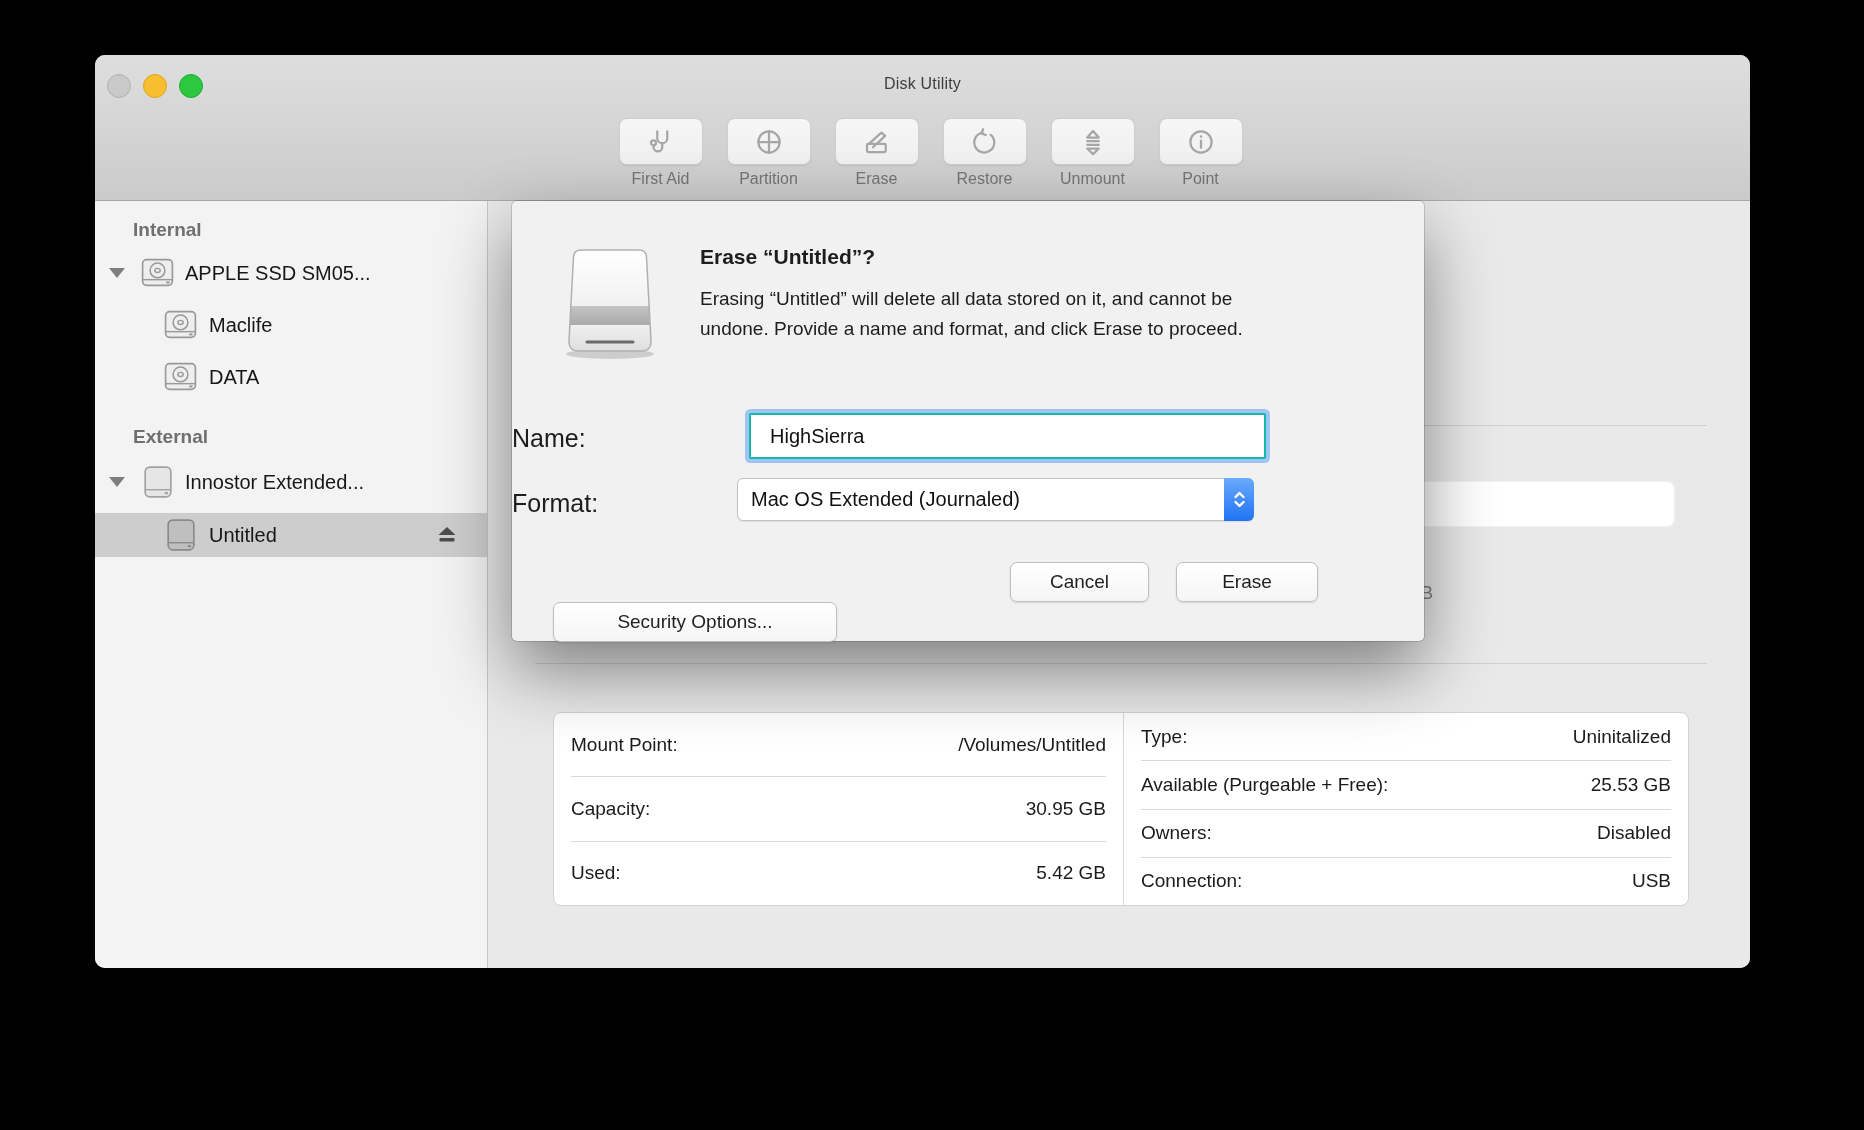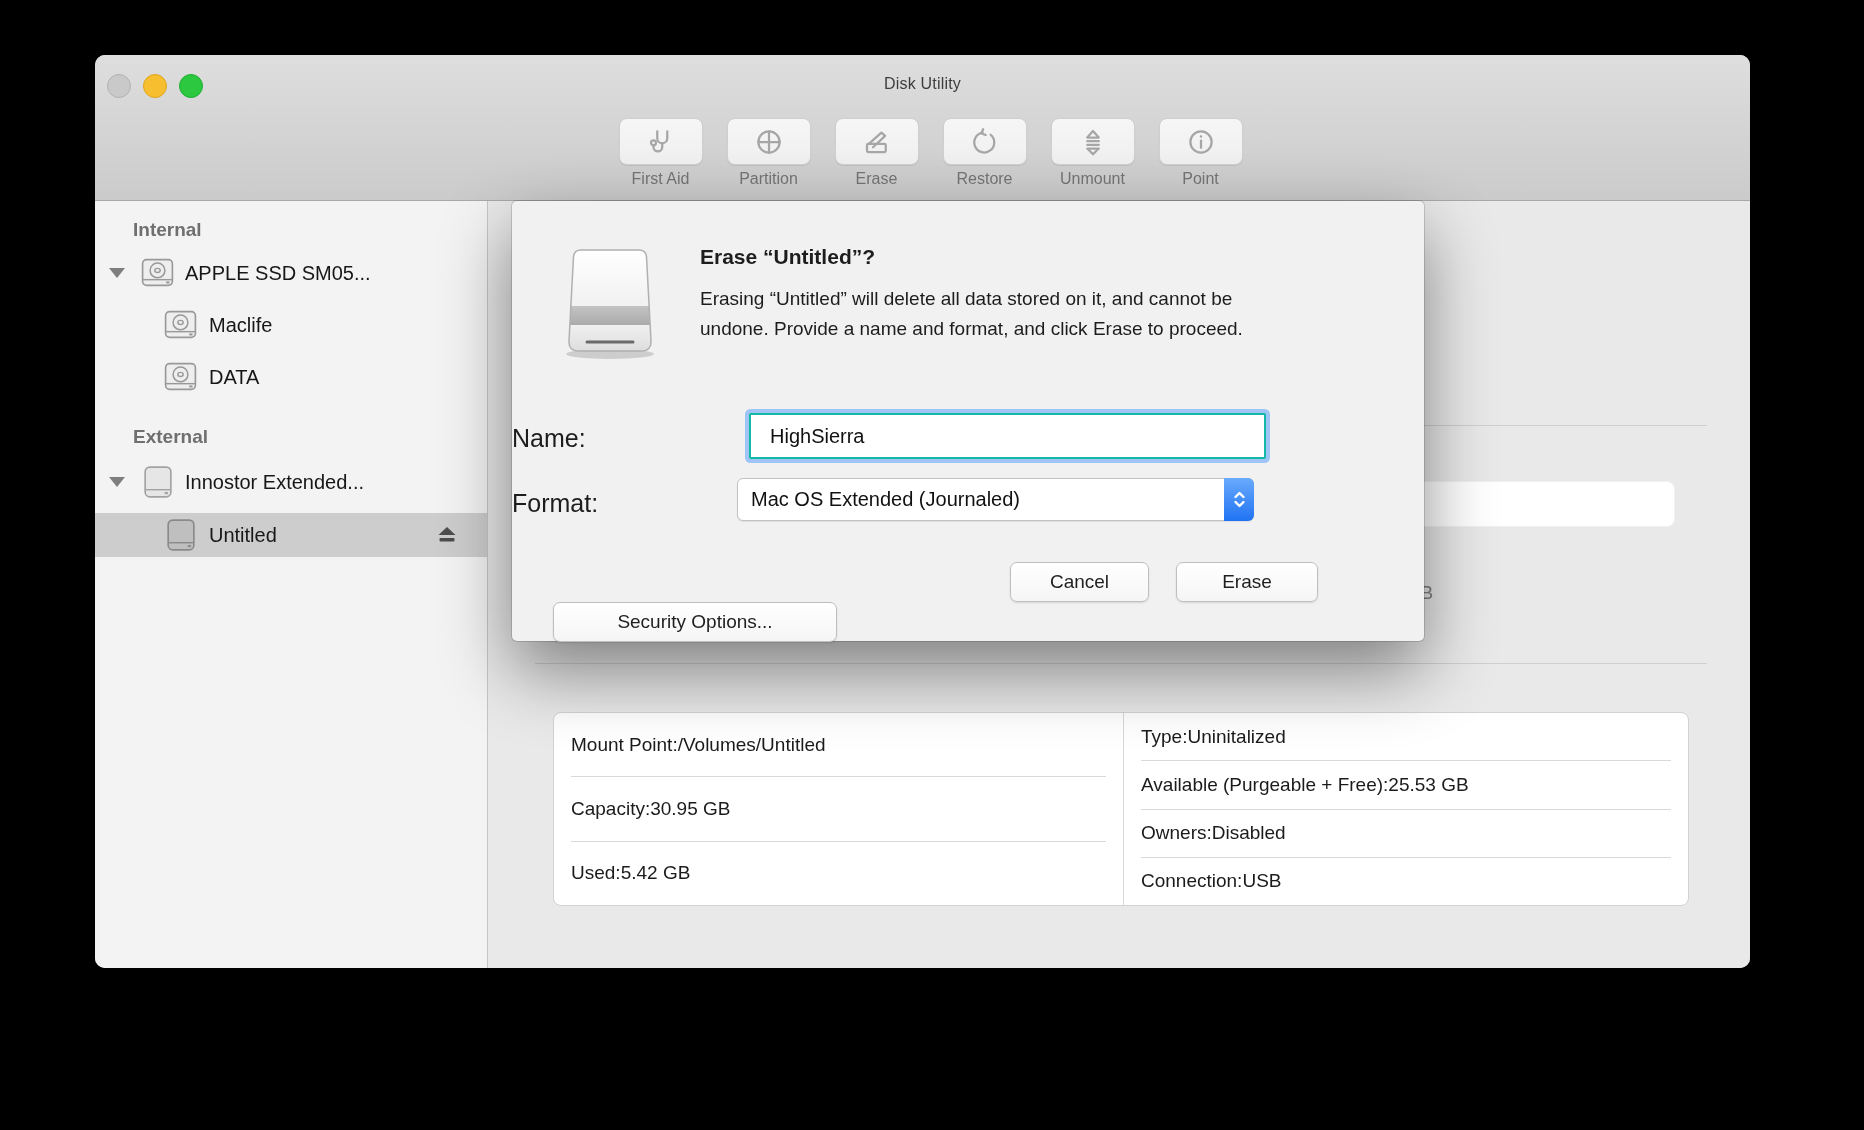--- a/index.html
+++ b/index.html
@@ -70,21 +70,21 @@
   .legend-value{position:absolute;left:864px;top:381px;font-size:19px;color:#808080;}
   .info-table{
     position:absolute;left:64px;top:511px;width:1136px;height:194px;
     background:#fff;border:1px solid #d2d2d2;border-radius:8px;
     display:flex;box-sizing:border-box;
   }
   .col{display:flex;flex-direction:column;}
   .col.left{width:569px;border-right:1px solid #d8d8d8;}
   .col.right{flex:1;}
   .trow{
-    flex:1;display:flex;align-items:center;justify-content:flex-start;
+    flex:1;display:flex;align-items:center;justify-content:space-between;
     margin:0 17px;font-size:19px;color:#1b1b1b;
   }
   .trow:not(:last-child){border-bottom:1px solid #d9d9d9;}
   .trow .val{text-align:right;}
   
   .dialog{
     position:absolute;left:417px;top:146px;width:912px;height:440px;
     background:#f1f1f1;border-radius:5px;z-index:10;
     box-shadow:0 0 0 1px rgba(0,0,0,.14), 0 30px 70px rgba(0,0,0,.45);
   }

